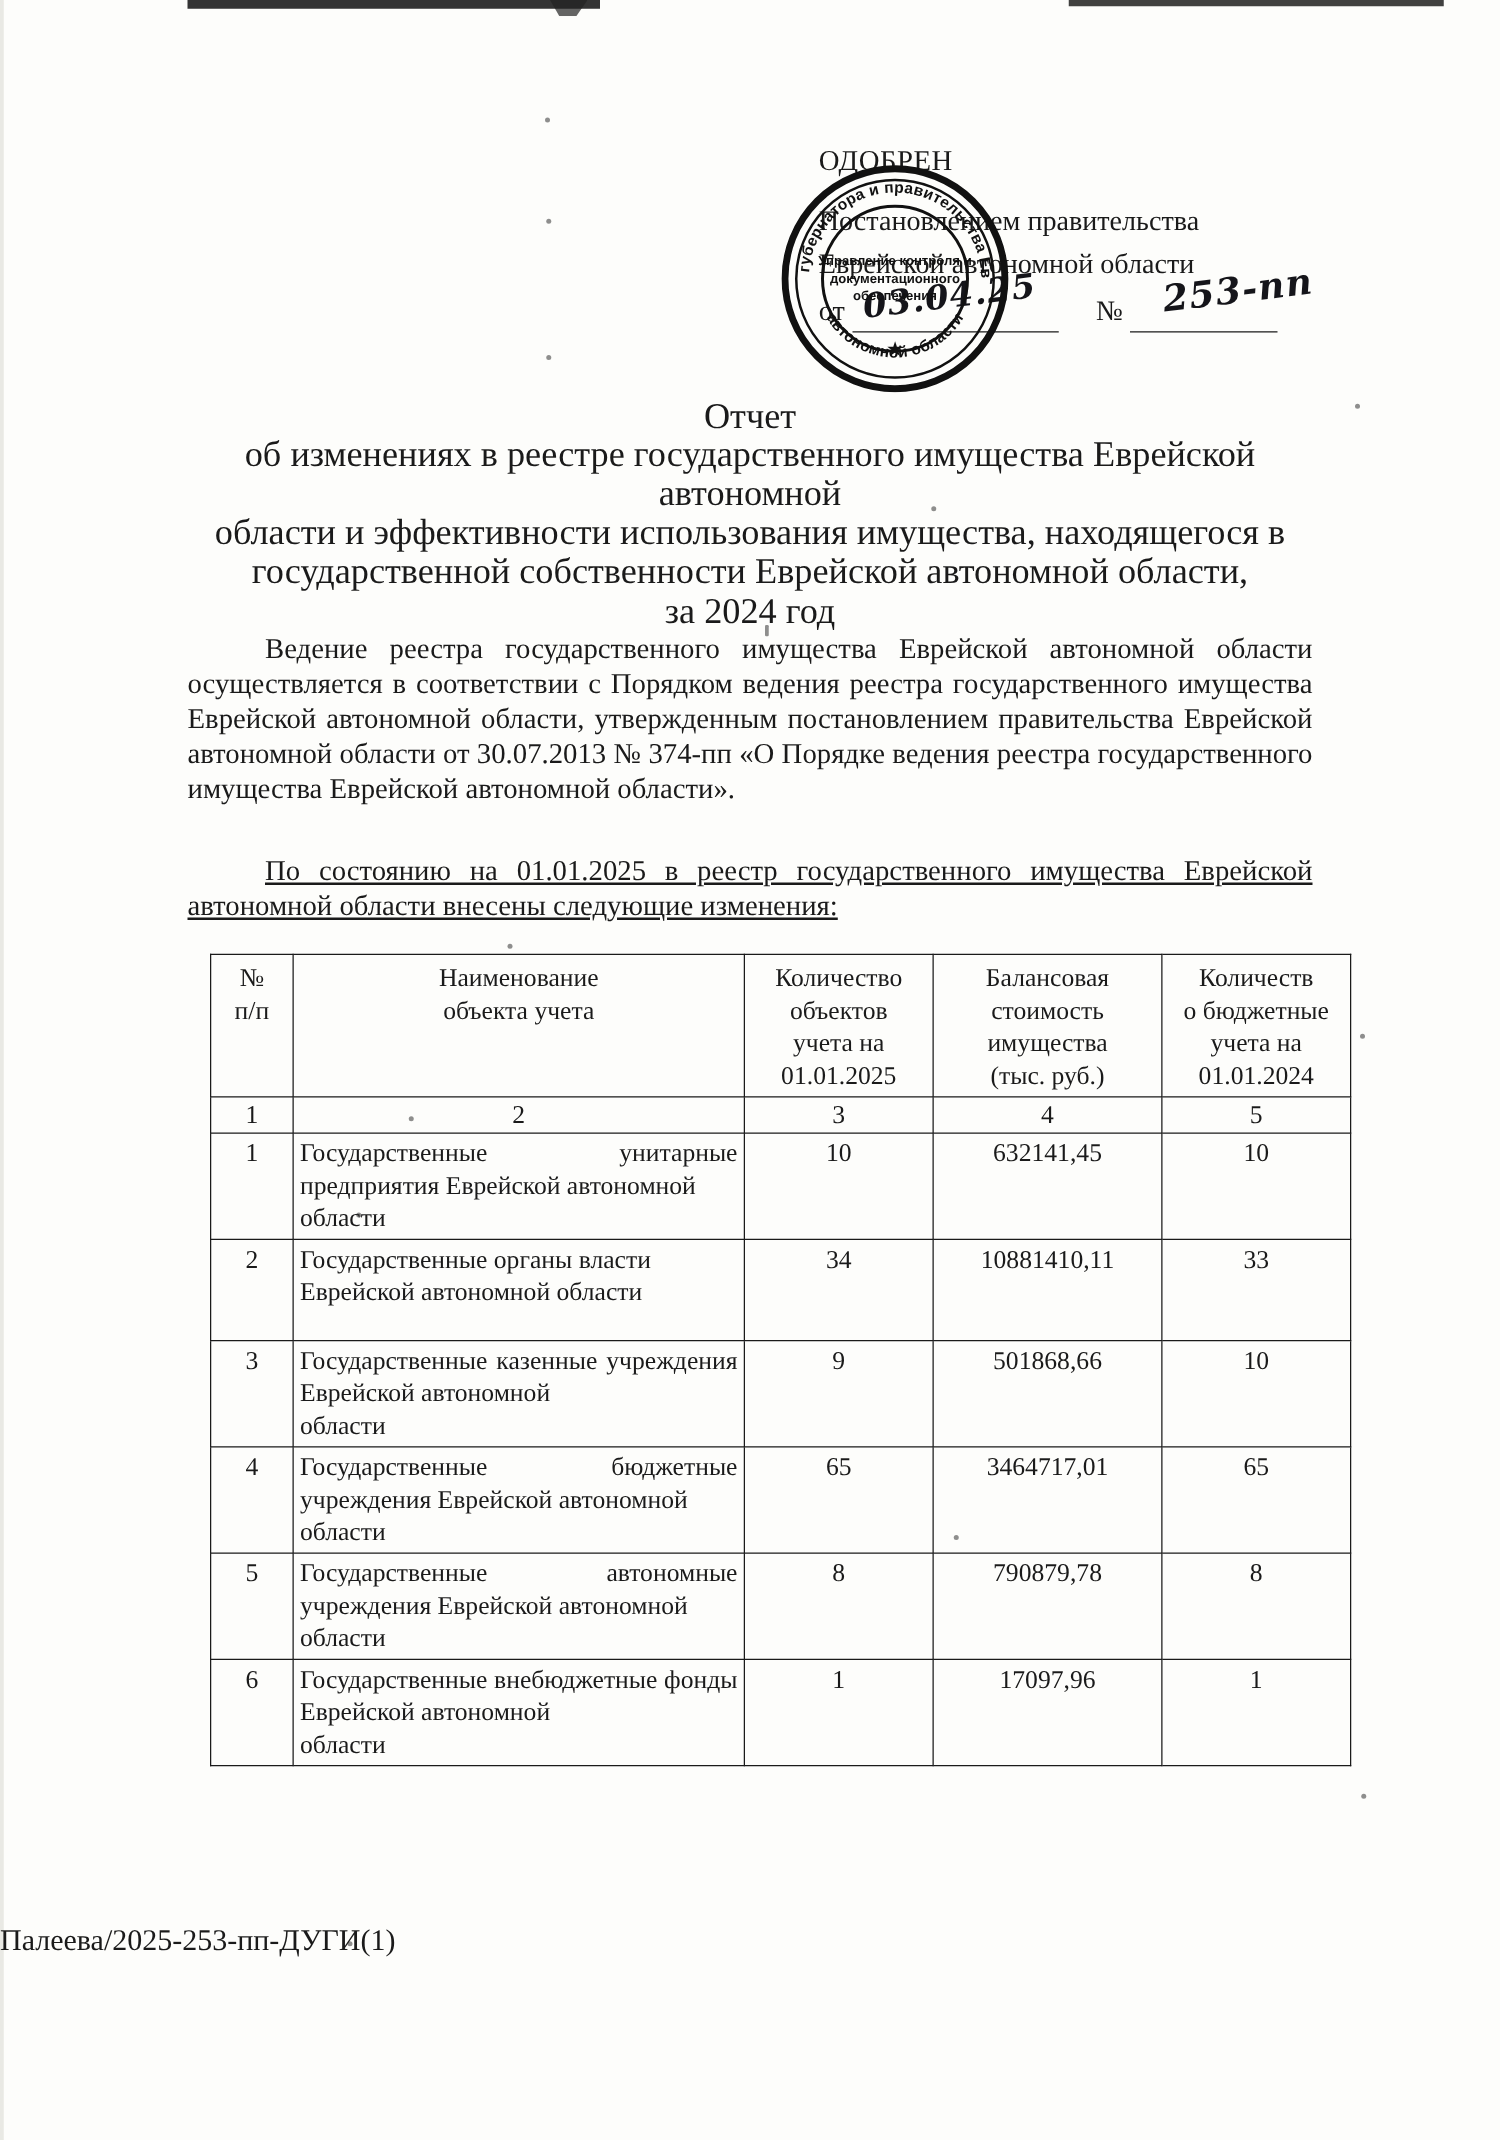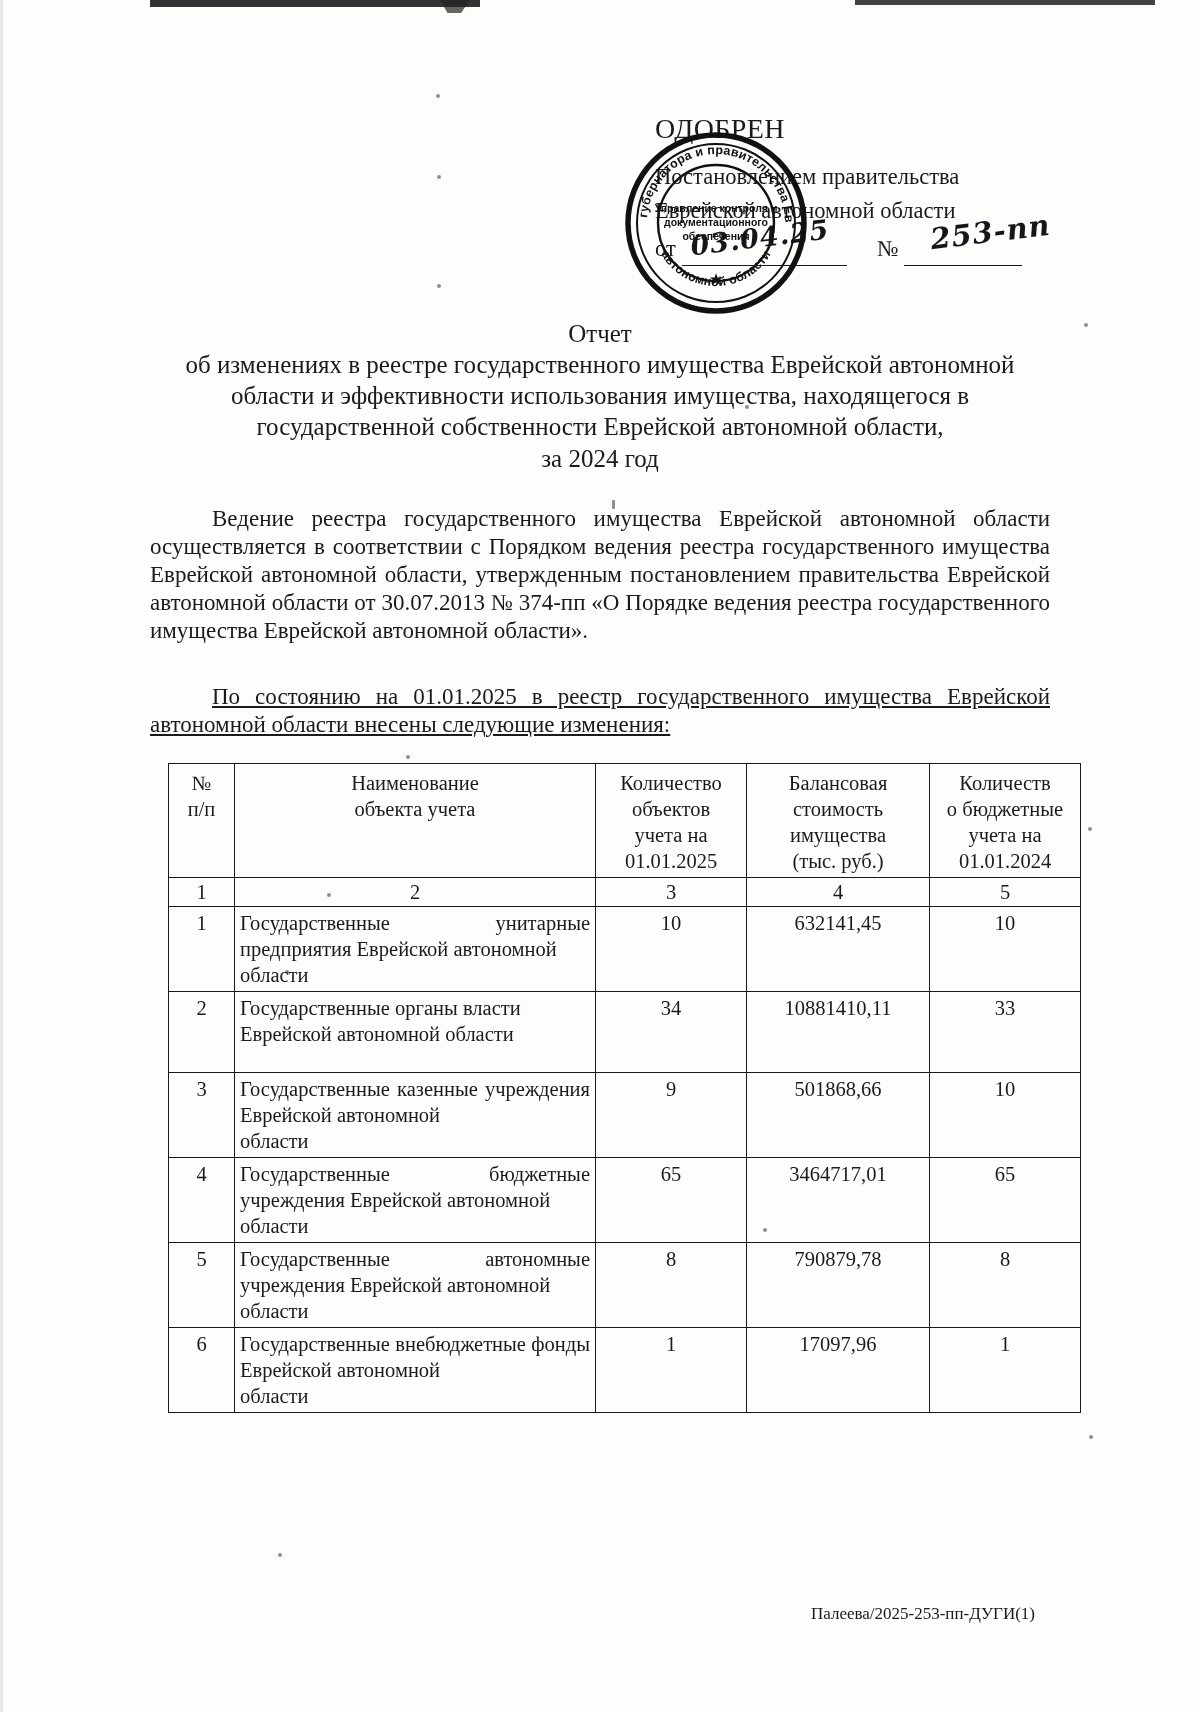--- a/index.html
+++ b/index.html
@@ -18,21 +18,21 @@
      clip-path:polygon(0 0,100% 0,70% 100%,25% 100%);}
   .scan-edge-top3{position:absolute;left:855px;top:0;width:300px;height:5px;background:#111;opacity:.8;}
   .edge-left{position:absolute;left:0;top:0;width:3px;height:1712px;background:#e9e9e4;}
   .speck{position:absolute;background:#333;border-radius:50%;opacity:.55;}
 
   .hdr{
     position:absolute;left:655px;top:160px;width:420px;
     font-size:22.5px;line-height:34px;
   }
   .hdr .approved{
-    position:absolute;left:0px;top:-48px;font-size:28px;letter-spacing:.4px;
+    position:absolute;left:0px;top:-48px;font-size:23px;letter-spacing:.4px;
   }
   .hdr .l1{white-space:nowrap;}
   .hdr .l2{white-space:nowrap;}
   .hdr .l3{margin-top:4px;display:flex;align-items:flex-end;gap:6px;white-space:nowrap;}
   .ruleline{display:inline-block;border-bottom:1.6px solid #1a1a1a;height:22px;}
   .r1{width:165px;}
   .r2{width:118px;}
 
   
   .ink{
@@ -49,21 +49,21 @@
 
   
   .stamp{
     position:absolute;left:625px;top:132px;width:182px;height:182px;
     pointer-events:none;
   }
   .stamp svg{display:block;}
 
   .title-block{
     position:absolute;left:150px;top:318px;width:900px;text-align:center;
-    font-size:25px;line-height:31px;
+    font-size:29px;line-height:31px;
   }
   .title-block .t-main{margin-top:0px;}
   .title-block .t-line{display:block;}
   .t-year{margin-top:1px;}
 
   .para{
     position:absolute;left:150px;width:900px;
     font-size:23px;line-height:28px;
     text-align:justify;text-justify:inter-word;
   }
@@ -90,22 +90,22 @@
   td.ctr{text-align:center;}
   td.name{
     text-align:justify;text-justify:inter-word;
     padding-left:7px;padding-right:6px;padding-top:4px;
   }
   td.name .last{text-align:left;}
   tr.colnums td{text-align:center;padding:1px 4px;height:26px;}
   tr.datarow td{height:74px;}
 
   .footer{
-    position:absolute;left:0;top:1604px;width:1035px;text-align:right;
-    font-size:17px;
+    position:absolute;left:0;top:1540px;width:1035px;text-align:left;
+    font-size:24px;
   }
 </style>
 </head>
 <body>
 
 <div class="page">
 
   <div class="scan-edge-top"></div>
   <div class="scan-edge-top2"></div>
   <div class="scan-edge-top3"></div>

